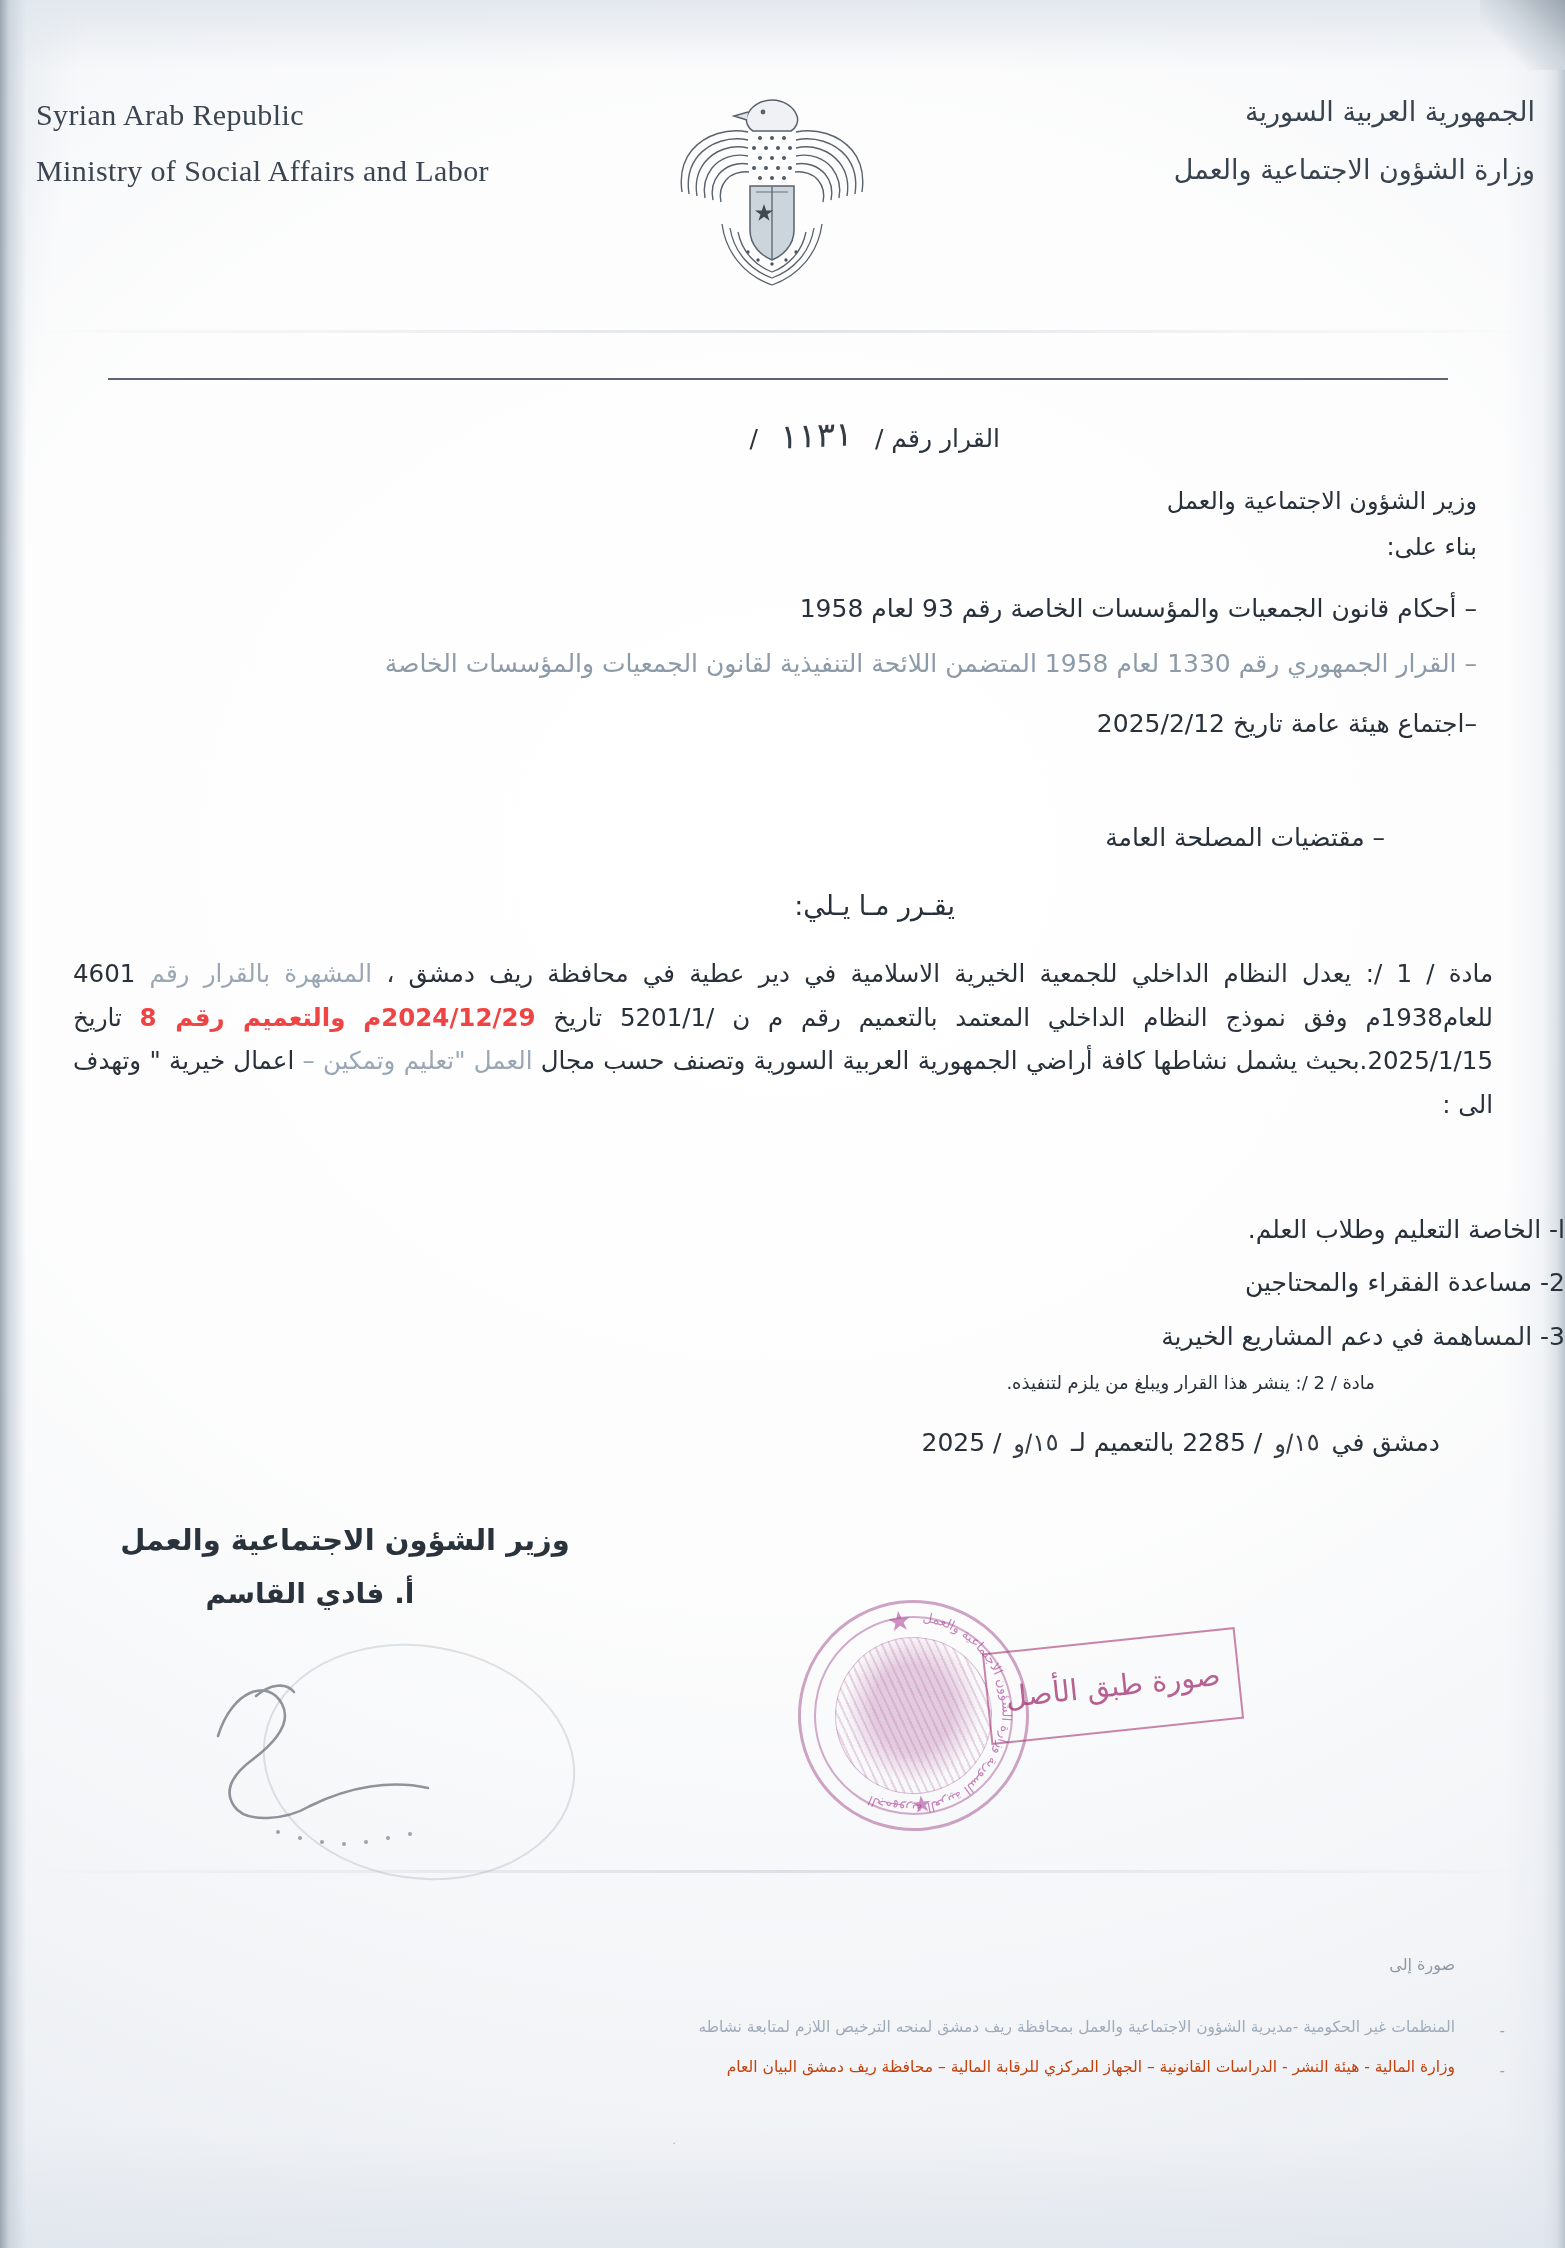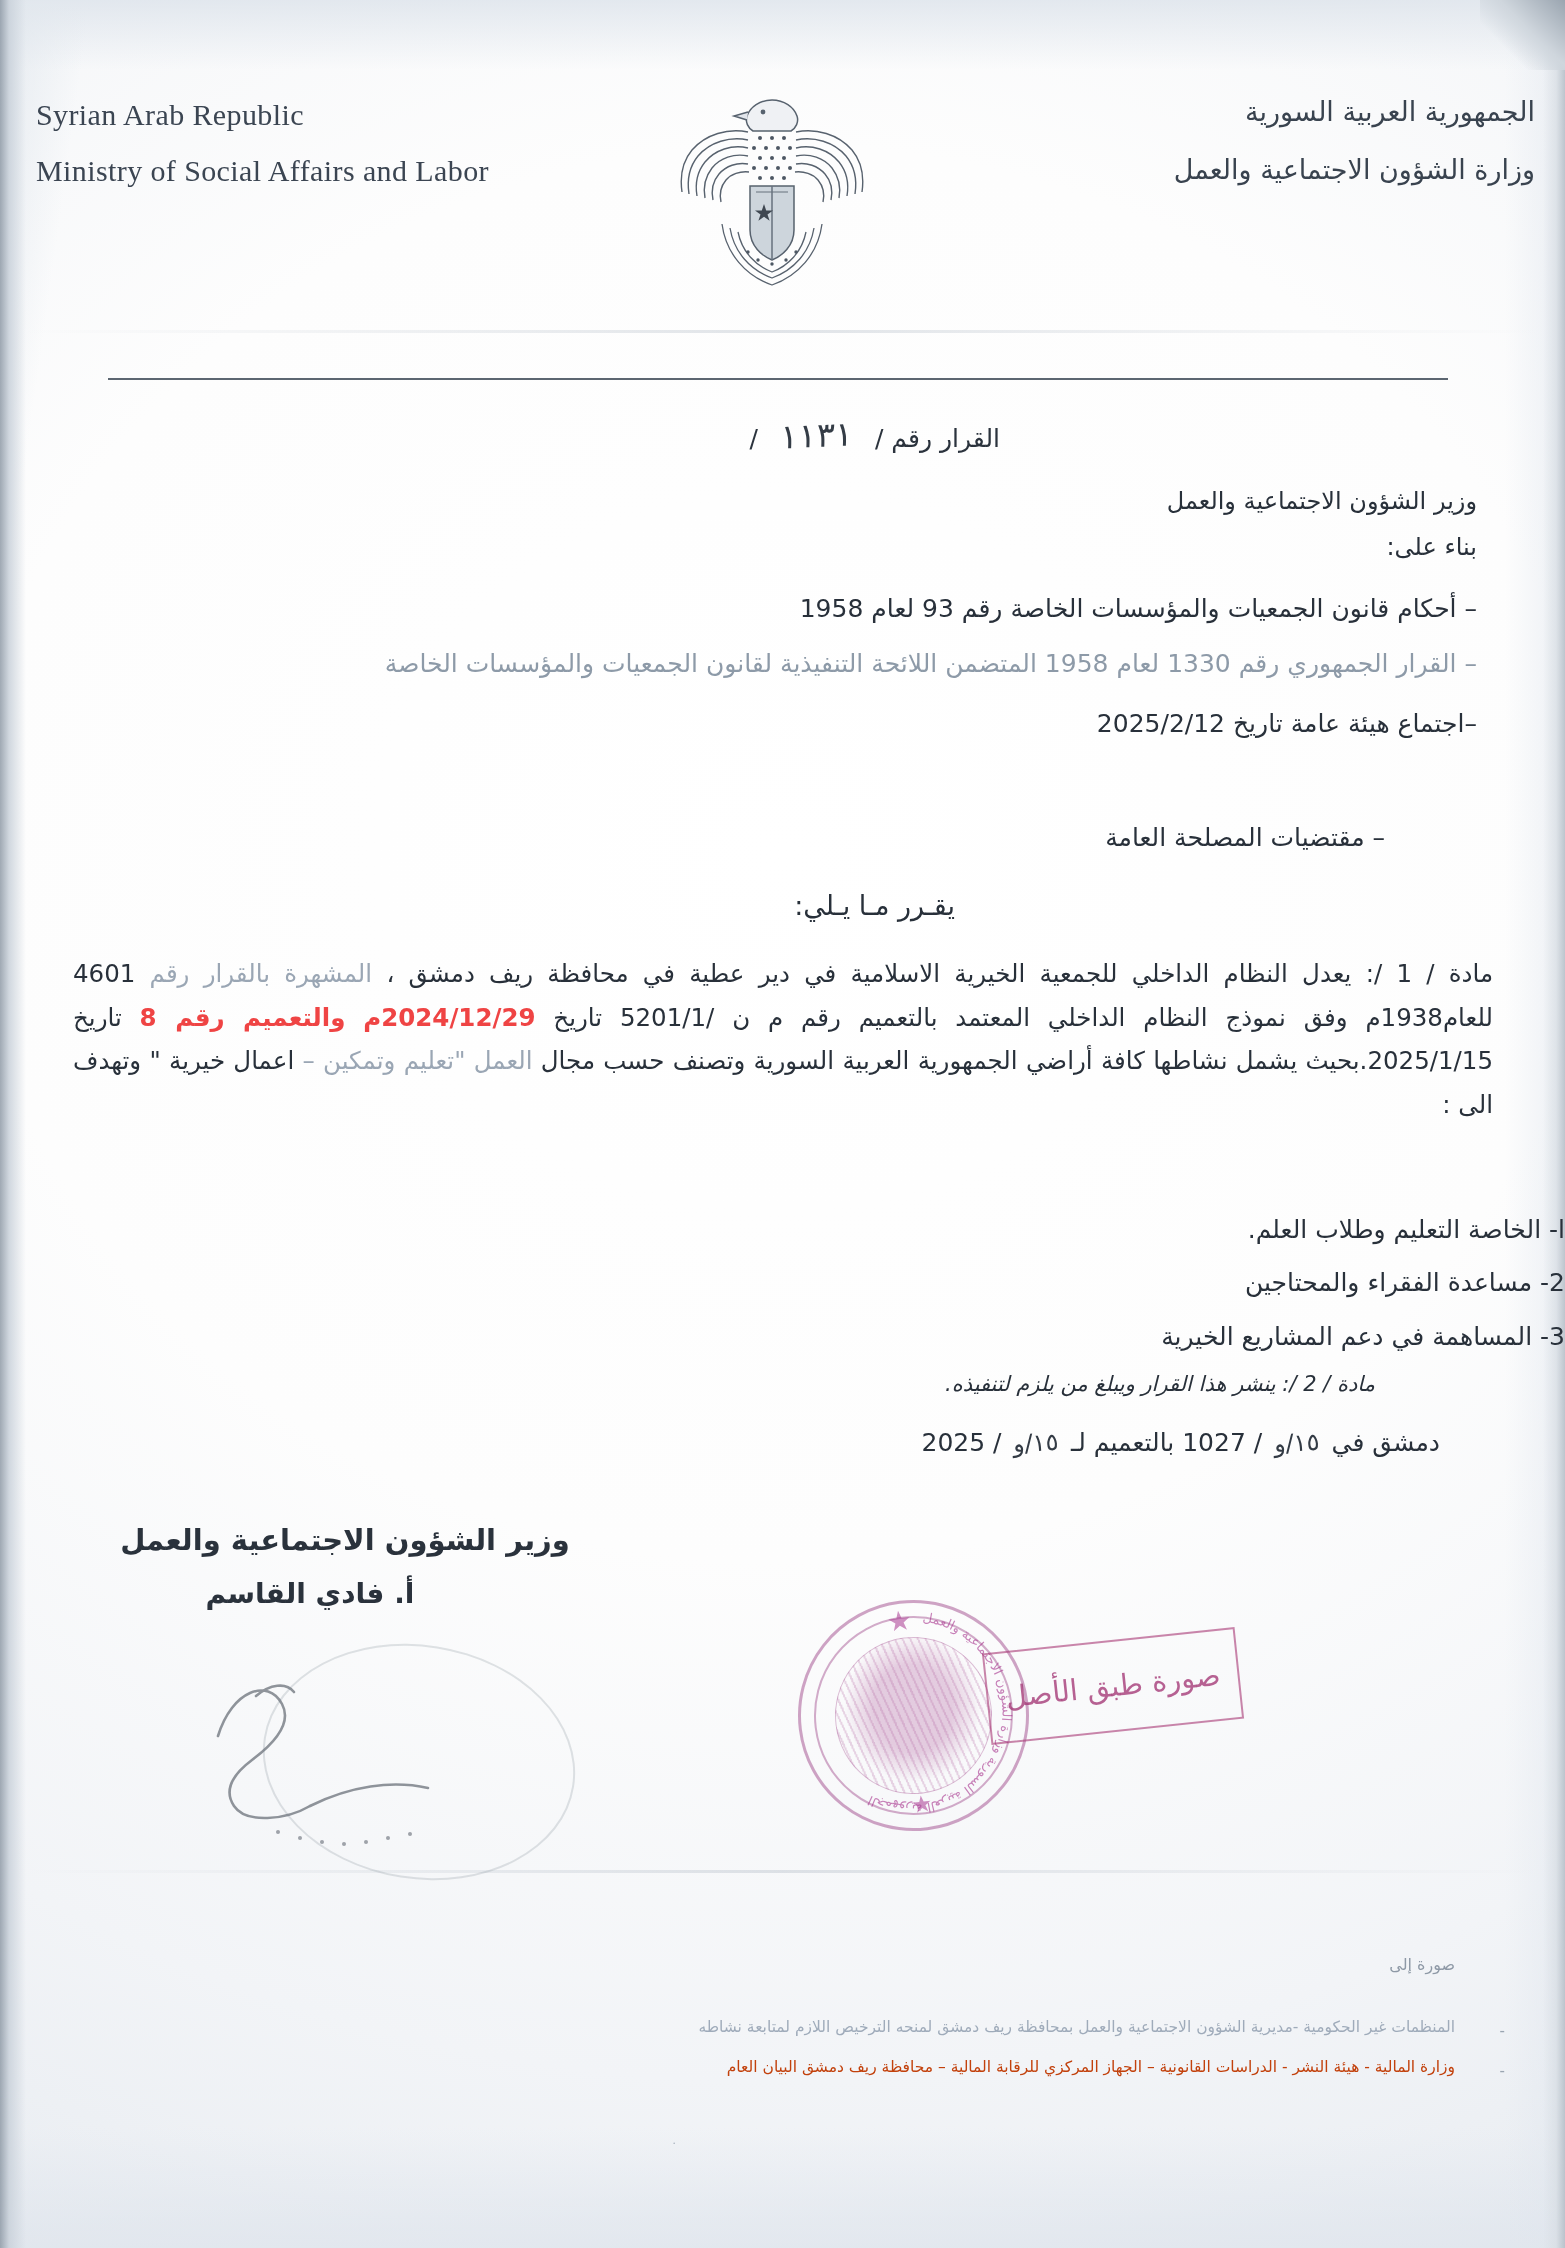--- a/index.html
+++ b/index.html
@@ -105,21 +105,21 @@
 
   #article1{
     top:952px;right:72px;width:1420px;
     font-size:24.5px;line-height:1.78;text-align:justify;
   }
   .ghost{color:#9aa6b4;}
   .ghost2{color:#ef4444;font-weight:bold;}
 
   .goal{font-size:25px;right:0;width:1290px;text-align:right;}
 
-  #article2{top:1330px;right:210px;font-size:21px;font-style:italic;}
+  #article2{top:1330px;right:210px;font-size:18px;}
   #dateline{top:1380px;right:120px;font-size:25px;white-space:nowrap;}
   .hw-sm{
     font-family:"DejaVu Sans", sans-serif;
     font-size:24px;color:#333b45;
     display:inline-block;transform:rotate(-3deg);
     margin:0 4px;
   }
 
   
   #sig-title{
@@ -327,21 +327,21 @@
 
   <div id="article2" class="ar" style="top:1372px;right:190px;">
     <span>مادة / 2 /:</span>
     <span>ينشر هذا القرار ويبلغ من يلزم لتنفيذه.</span>
   </div>
 
   <div id="dateline" class="ar" style="top:1428px;right:125px;">
     <span>دمشق في</span>
     <span class="hw-sm">١٥/و</span>
     <span>/</span>
-    <span>1027</span>
+    <span>2285</span>
     <span>بالتعميم لـ</span>
     <span class="hw-sm">١٥/و</span>
     <span>/</span>
     <span>2025</span>
   </div>
 
   <div id="sig-title">وزير الشؤون الاجتماعية والعمل</div>
   <div id="sig-name">أ. فادي القاسم</div>
 
   <svg id="ink-sig" viewBox="0 0 420 290">

